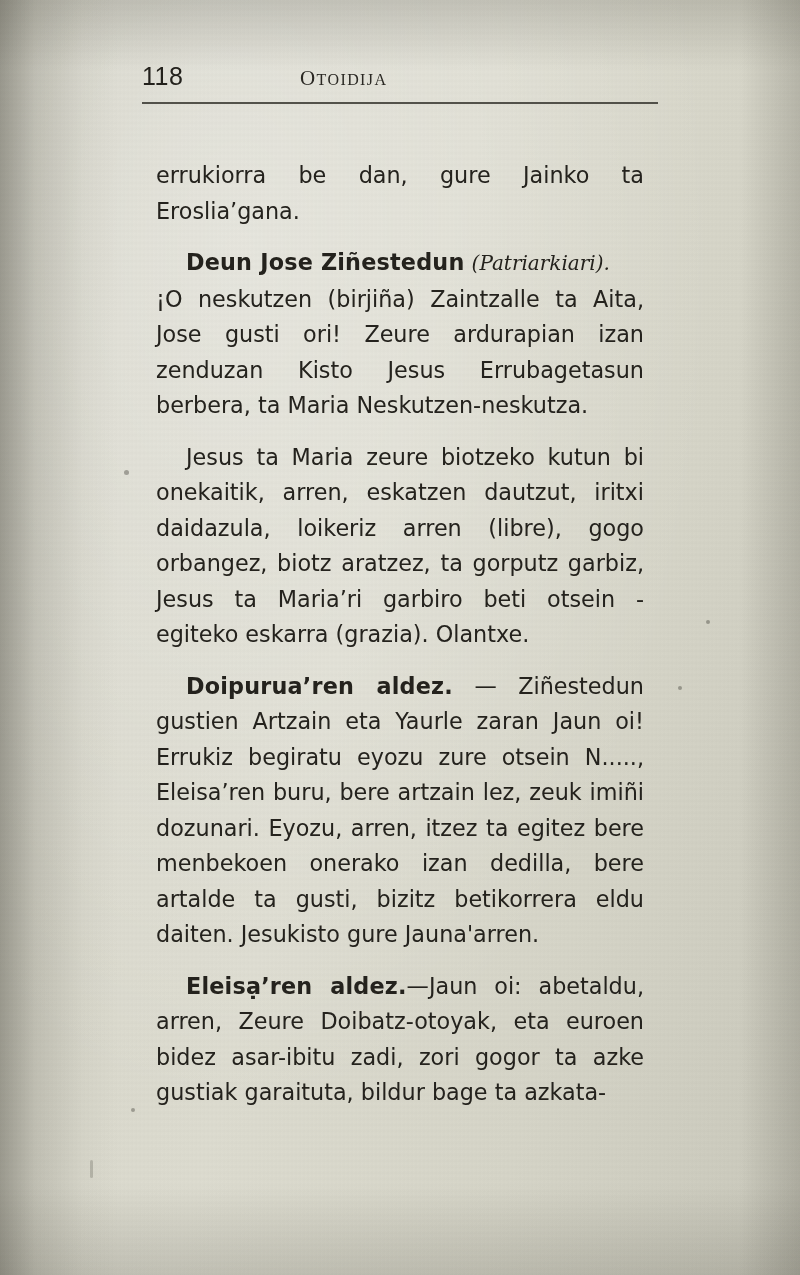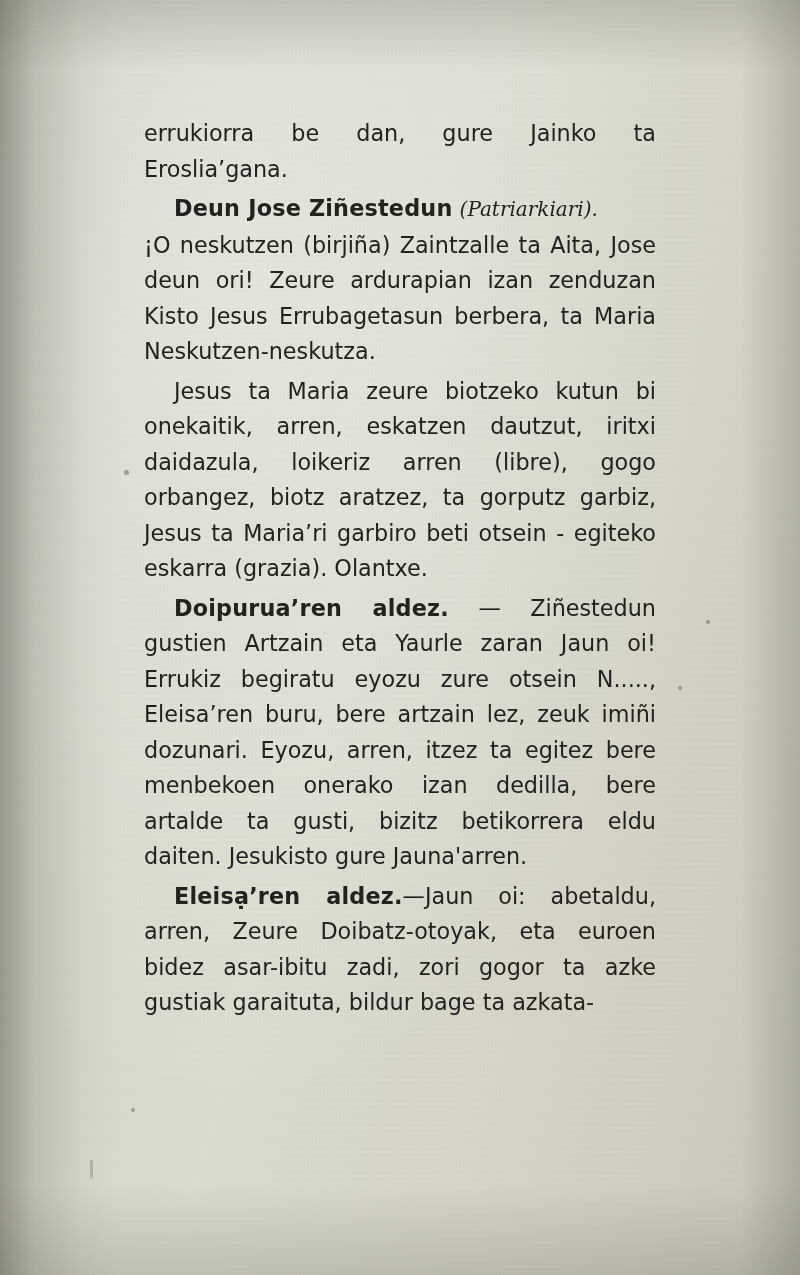--- a/index.html
+++ b/index.html
@@ -108,21 +108,21 @@
   .body {
     margin-top: 58px;
     font-family: "DejaVu Sans", sans-serif;
     font-size: 22.3px;
     line-height: 35.5px;
     color: #24221d;
     text-align: justify;
     text-justify: inter-word;
   }
   .body p {
-    margin: 4px;
+    margin: 16px;
   }
   .indent {
     text-indent: 30px;
   }
   .run-head-bold {
     font-weight: bold;
     letter-spacing: 0.2px;
   }
   .ital {
     font-family: "DejaVu Serif", serif;
@@ -151,26 +151,31 @@
   <div class="gutter-right"></div>
 
   <div class="speck" style="left:124px; top:470px; width:5px; height:5px;"></div>
   <div class="speck" style="left:706px; top:620px; width:4px; height:4px;"></div>
   <div class="speck" style="left:678px; top:686px; width:4px; height:4px;"></div>
   <div class="speck" style="left:90px; top:1160px; width:3px; height:18px; border-radius:2px; background:rgba(40,38,32,0.20);"></div>
   <div class="speck" style="left:131px; top:1108px; width:4px; height:4px;"></div>
 
   <div class="content">
 
+    <div class="runhead">
+      <div class="folio">118</div>
+      <div class="runtitle"><span>O</span><span class="sc">TOIDIJA</span></div>
+      <div class="rule"></div>
+    </div>
 
     <div class="body">
 
       <p><span>errukiorra be dan, gure Jainko ta Eroslia’gana.</span></p>
 
-      <p class="indent"><span class="run-head-bold">Deun Jose Ziñestedun</span> <span class="ital">(Patriarkiari).</span><br><span>¡O neskutzen (birjiña) Zaintzalle ta Aita, Jose deun ori! Zeure ardurapian izan zenduzan Kisto Jesus Errubagetasun berbera, ta Maria Neskutzen-neskutza.</span></p>
+      <p class="indent"><span class="run-head-bold">Deun Jose Ziñestedun</span> <span class="ital">(Patriarkiari).</span><br><span>¡O neskutzen (birjiña) Zaintzalle ta Aita, Jose gusti ori! Zeure ardurapian izan zenduzan Kisto Jesus Errubagetasun berbera, ta Maria Neskutzen-neskutza.</span></p>
 
       <p class="indent"><span>Jesus ta Maria zeure biotzeko kutun bi onekaitik, arren, eskatzen dautzut, iritxi daidazula, loikeriz arren (libre), gogo orbangez, biotz aratzez, ta gorputz garbiz, Jesus ta Maria’ri garbiro beti otsein - egiteko eskarra (grazia). Olantxe.</span></p>
 
       <p class="indent"><span class="run-head-bold">Doipurua’ren aldez.</span> <span class="dash">—</span> <span>Ziñestedun gustien Artzain eta Yaurle zaran Jaun oi! Errukiz begiratu eyozu zure otsein N....., Eleisa’ren buru, bere artzain lez, zeuk imiñi dozunari. Eyozu, arren, itzez ta egitez bere menbekoen onerako izan dedilla, bere artalde ta gusti, bizitz betikorrera eldu daiten. Jesukisto gure Jauna'arren.</span></p>
 
       <p class="indent"><span class="run-head-bold">Eleisạ’ren aldez.</span><span class="dash">—</span><span>Jaun oi: abetaldu, arren, Zeure Doibatz-otoyak, eta euroen bidez asar-ibitu zadi, zori gogor ta azke gustiak garaituta, bildur bage ta azkata-</span></p>
 
     </div>
   </div>
 </div>

